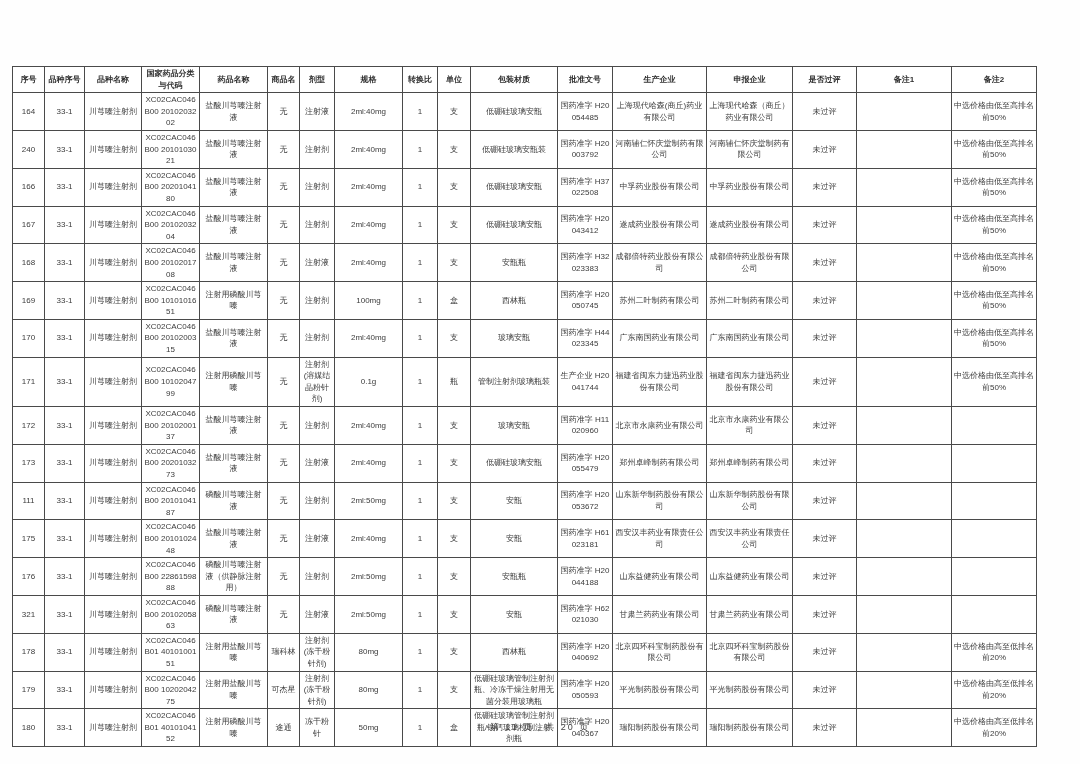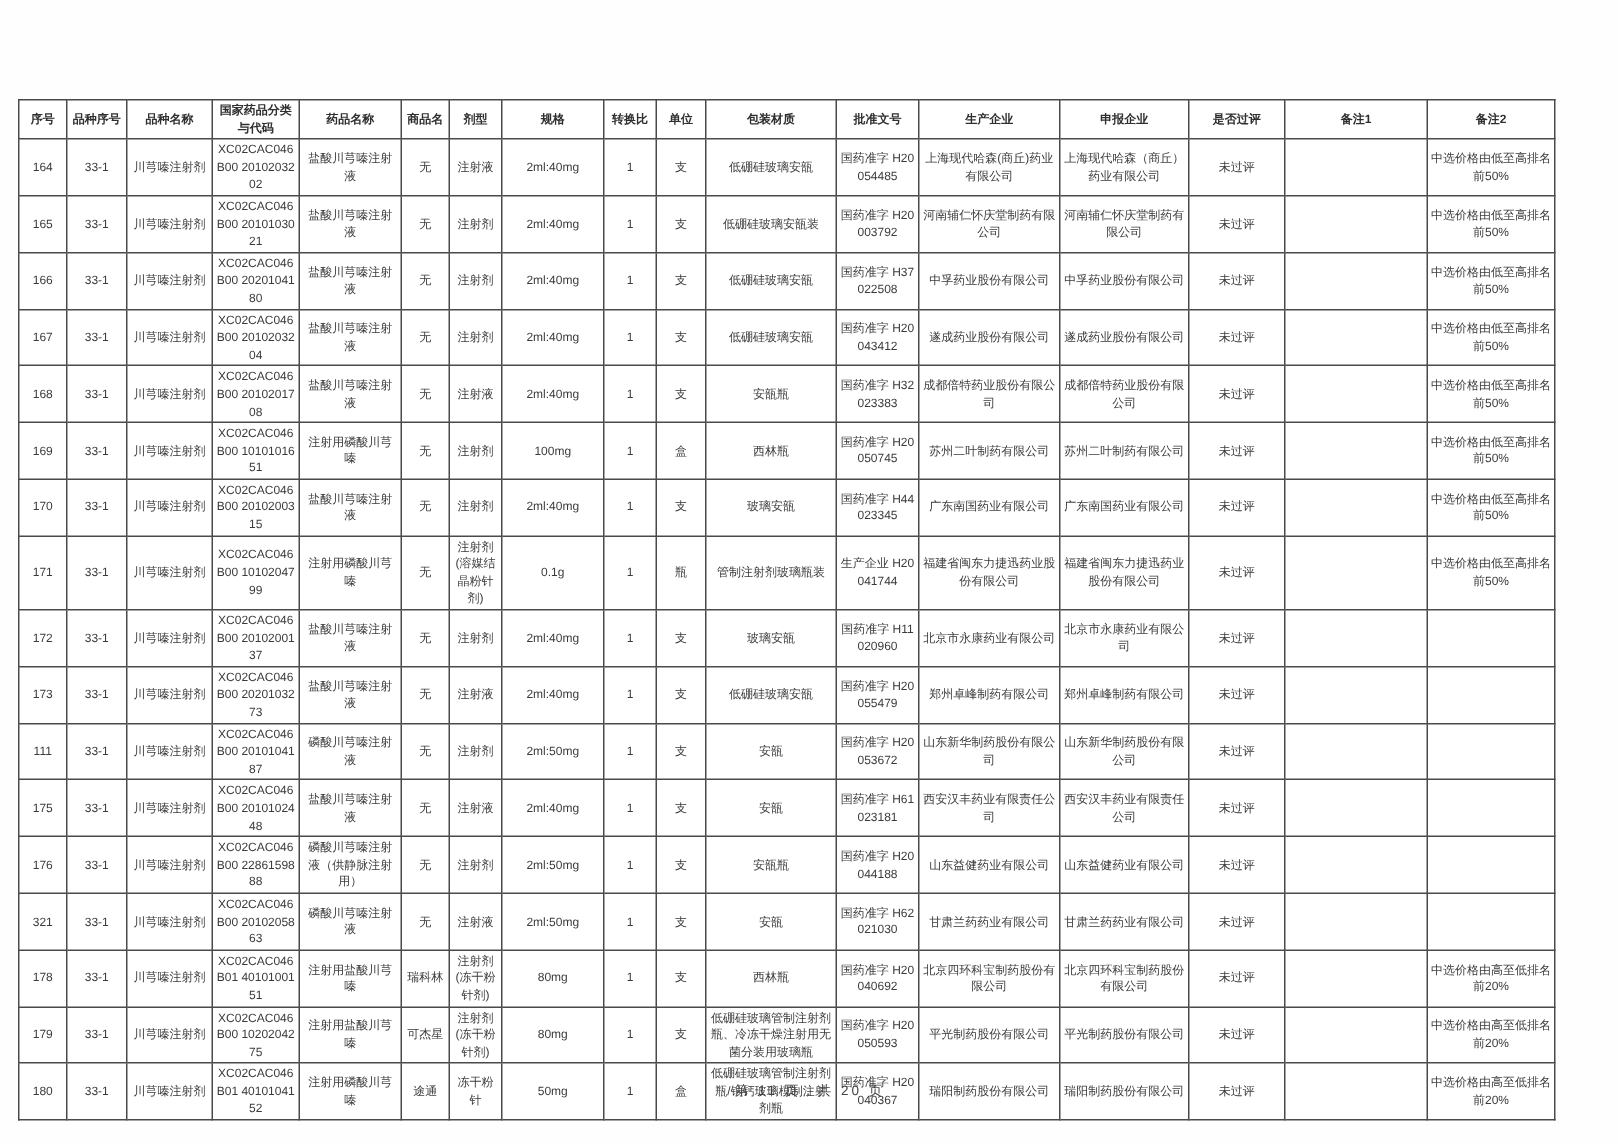--- a/index.html
+++ b/index.html
@@ -89,21 +89,21 @@
           <td>支</td>
           <td>低硼硅玻璃安瓿</td>
           <td>国药准字 H20054485</td>
           <td>上海现代哈森(商丘)药业有限公司</td>
           <td>上海现代哈森（商丘）药业有限公司</td>
           <td>未过评</td>
           <td></td>
           <td>中选价格由低至高排名前50%</td>
         </tr>
         <tr>
-          <td>165</td>
+          <td>240</td>
           <td>33-1</td>
           <td>川芎嗪注射剂</td>
           <td>XC02CAC046B00 2010103021</td>
           <td>盐酸川芎嗪注射液</td>
           <td>无</td>
           <td>注射剂</td>
           <td>2ml:40mg</td>
           <td>1</td>
           <td>支</td>
           <td>低硼硅玻璃安瓿装</td>

